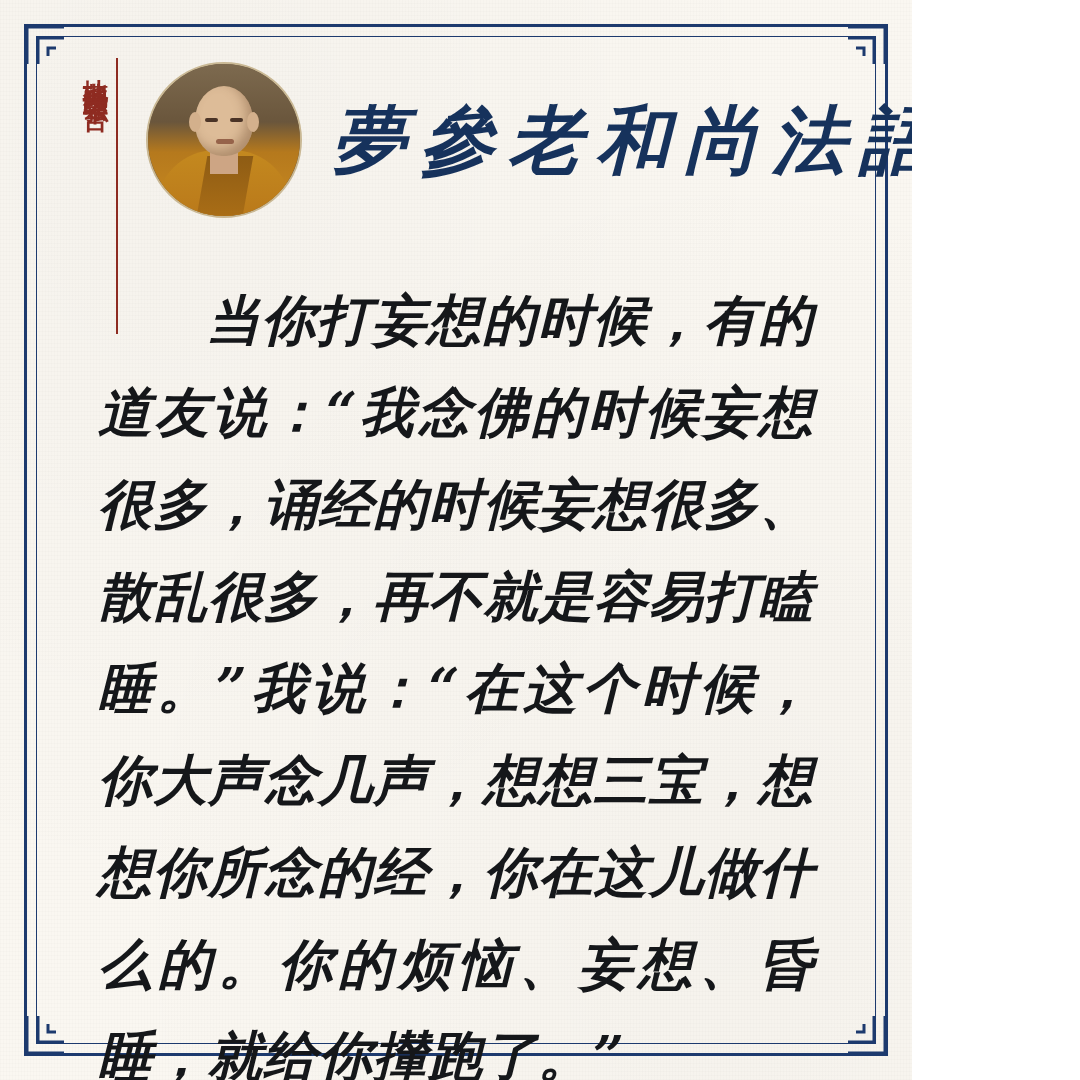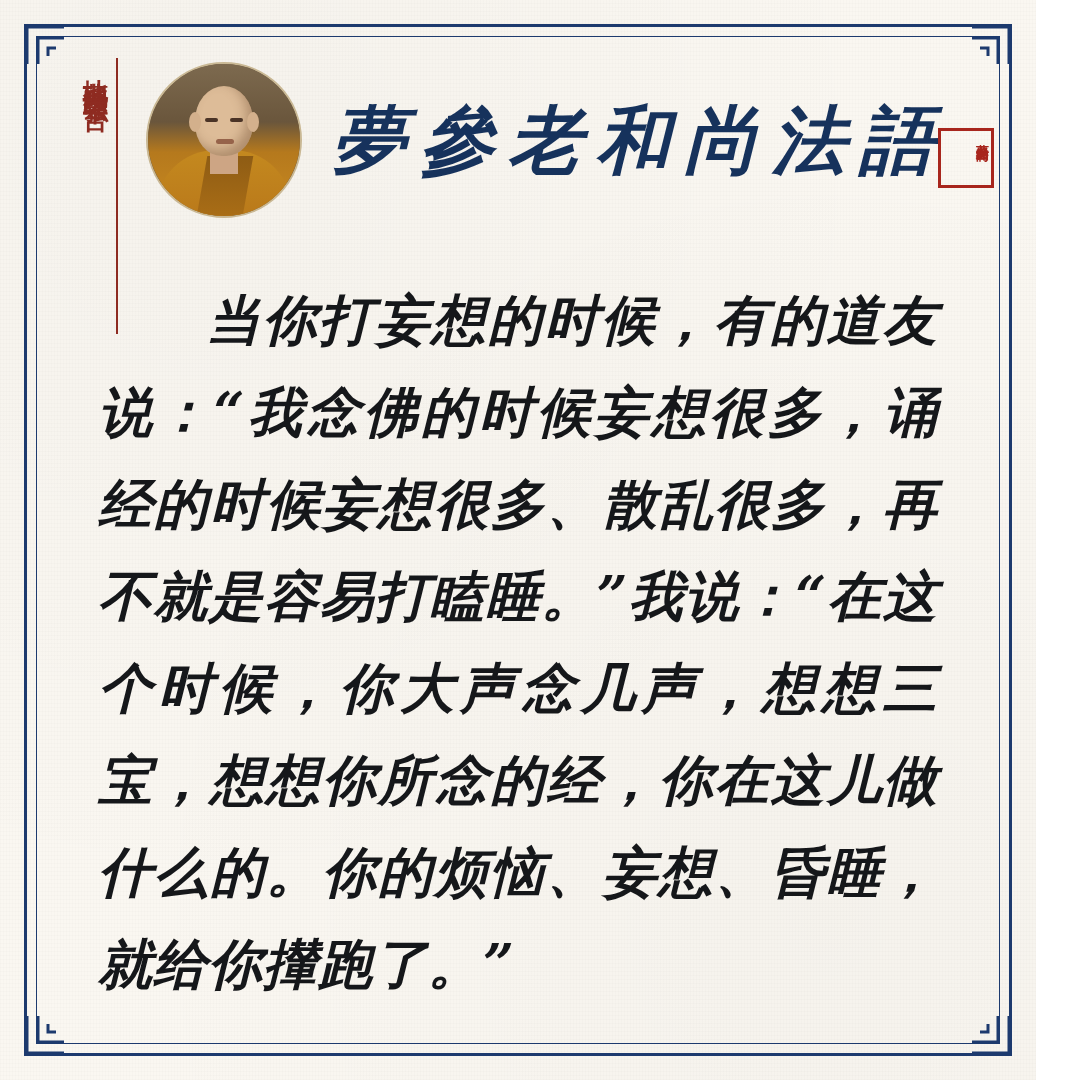--- a/index.html
+++ b/index.html
@@ -6,21 +6,21 @@
     margin: 0;
     padding: 0;
     width: 1080px;
     height: 1080px;
     background: #ffffff;
     font-family: "DejaVu Serif", "Liberation Serif", serif;
   }
 
   #card {
     position: relative;
-    width: 1036px;
+    width: 912px;
     height: 1080px;
     background: #fbf9f4;
     overflow: hidden;
   }
 
   
   #paper-texture {
     position: absolute;
     inset: 0;
     background:

